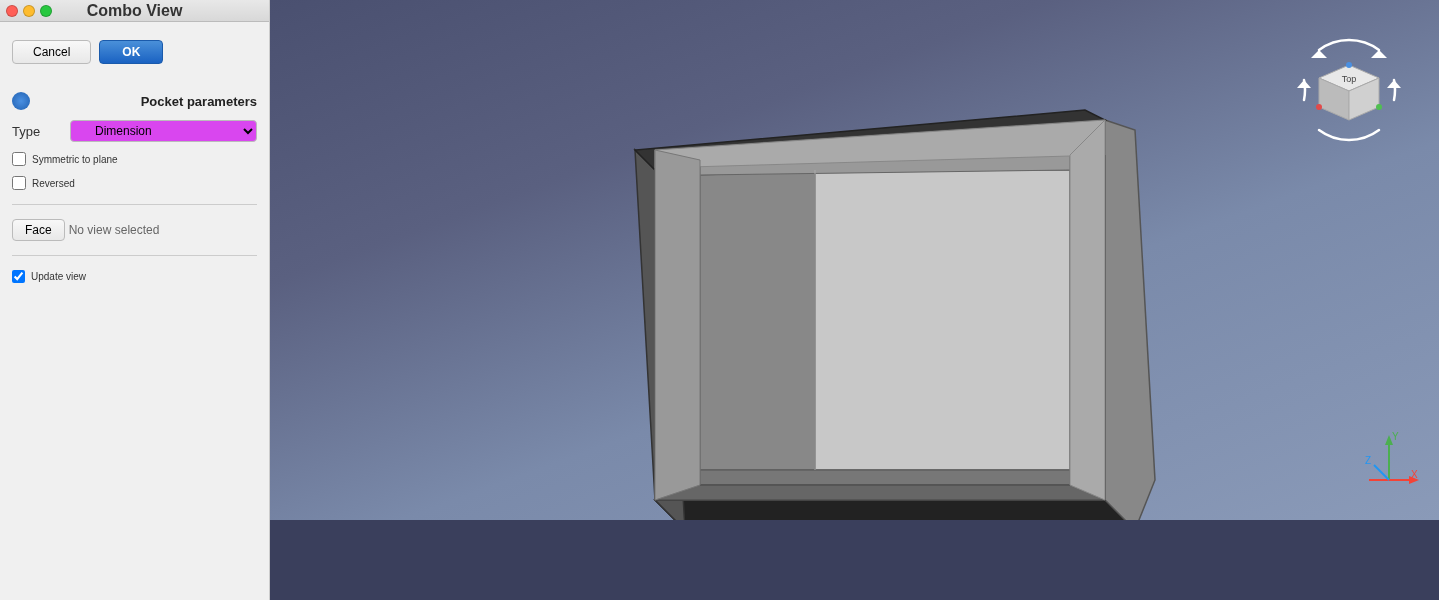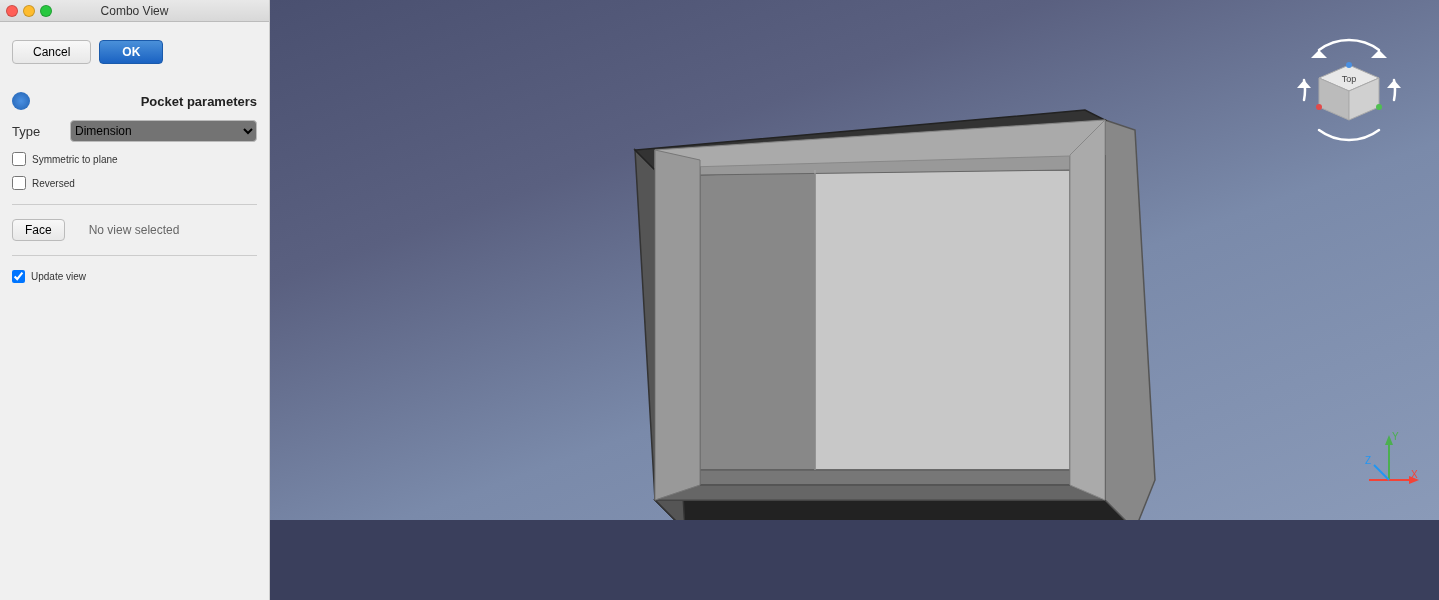--- a/index.html
+++ b/index.html
@@ -35,23 +35,23 @@
     .traffic-light {
       width: 12px;
       height: 12px;
       border-radius: 50%;
       border: 1px solid rgba(0,0,0,0.2);
     }
     .tl-close { background: #ff5f57; }
     .tl-min { background: #febc2e; }
     .tl-max { background: #28c840; }
     #title-text {
-      font-size: 12px;
+      font-size: 16px;
       color: #333;
-      font-weight: 400;
+      font-weight: 700;
     }
 
     #tab-bar {
       display: flex;
       background: #e0e0e0;
       border-bottom: 1px solid #bbb;
       padding: 4px 6px;
       gap: 2px;
     }
     .tab-btn {
@@ -125,24 +125,24 @@
       display: flex;
       align-items: center;
       gap: 8px;
     }
     .form-label {
       color: #333;
       min-width: 50px;
     }
     .form-select {
       flex: 1;
-      padding: 2px 0;
-      border: 1px solid #bbb;
-      border-radius: 4px;
-      background: #737373;
+      padding: 2px 20px;
+      border: 1px solid #bbb;
+      border-radius: 4px;
+      background: #d946ef;
       font-size: 12px;
       appearance: auto;
     }
     .form-input {
       width: 75px;
       padding: 2px 4px;
       border: 1px solid #bbb;
       border-radius: 4px;
       font-size: 12px;
     }
@@ -200,21 +200,21 @@
 
     #divider {
       height: 1px;
       background: #ccc;
       margin: 4px 0;
     }
 
     #face-row {
       display: flex;
       align-items: center;
-      gap: 24px;
+      gap: 4px;
     }
     .btn-face {
       padding: 3px 12px;
       border: 1px solid #bbb;
       border-radius: 4px;
       background: linear-gradient(to bottom, #f8f8f8, #e8e8e8);
       cursor: pointer;
       font-size: 12px;
     }
     .face-status {

